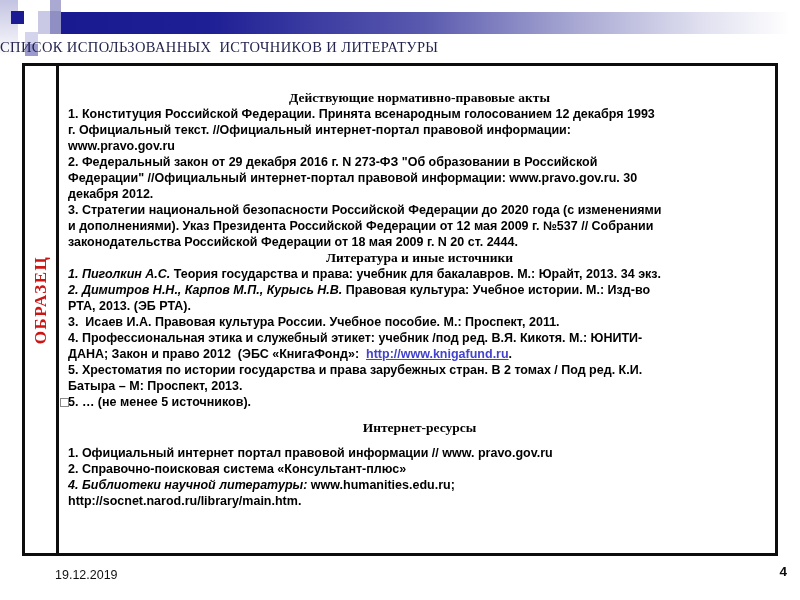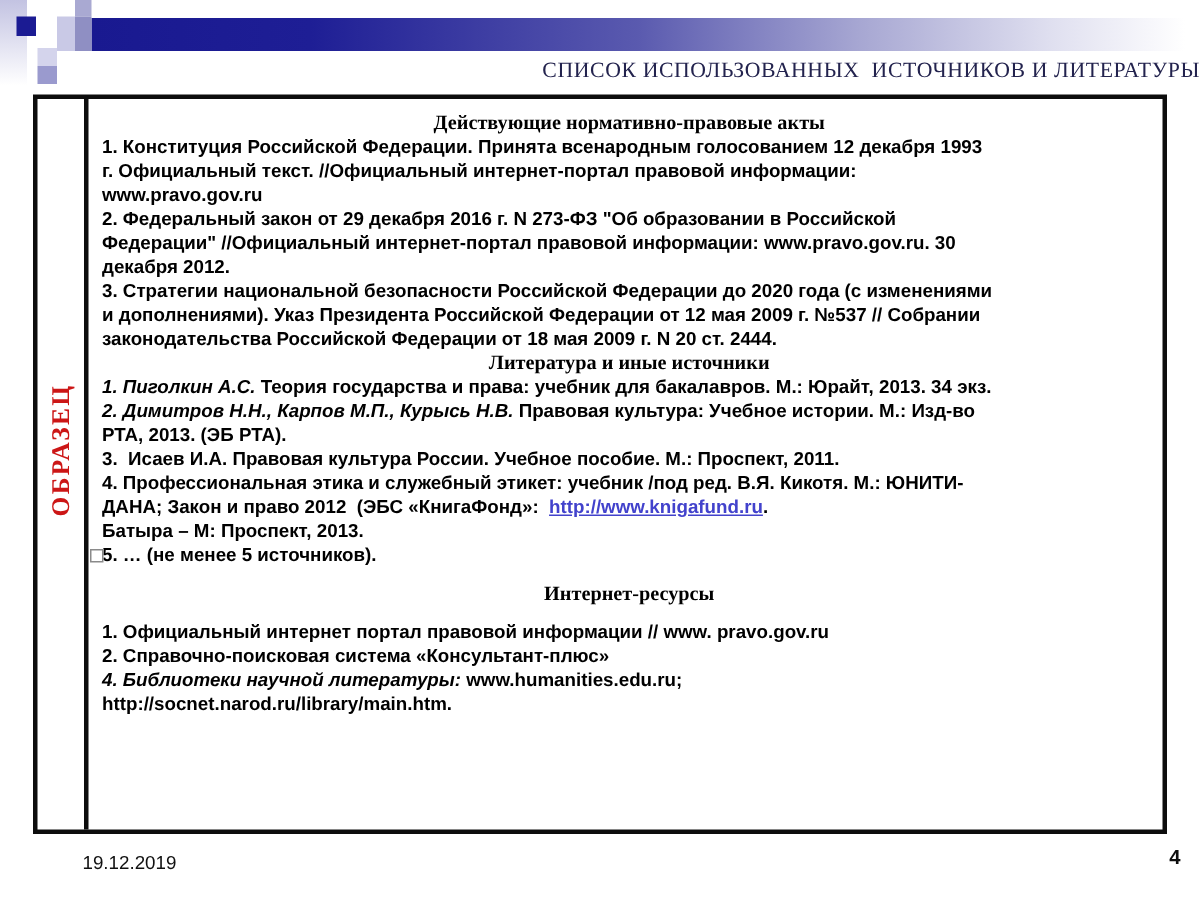--- a/index.html
+++ b/index.html
@@ -15,37 +15,37 @@
     background:linear-gradient(to right,#191990 0%,#1e1e95 20%,#5a5aaf 50%,#a6a6d2 70%,#e0e0f0 88%,#ffffff 100%);}
   .sq{position:absolute;}
   .sq-navy{left:11px;top:11px;width:13px;height:13px;background:#1b1b93;}
   .sq-a{left:50px;top:0;width:11px;height:11px;background:#a9a9d2;}
   .sq-b{left:38px;top:11px;width:12px;height:23px;background:#c9c9e6;}
   .sq-c{left:50px;top:11px;width:11px;height:23px;background:#8f8fc3;}
   .sq-d{left:25px;top:32px;width:13px;height:12px;background:#d4d4ec;}
   .sq-e{left:25px;top:44px;width:13px;height:12px;background:#9a9ace;}
   
   .slide-title{
-    position:absolute;left:0;top:39px;width:100%;text-align:right;
+    position:absolute;left:0;top:39px;width:100%;text-align:left;
     font-family:"Liberation Serif",serif;font-size:14.5px;color:#23234e;
     letter-spacing:.4px;white-space:pre;
   }
   
   .frame{
     position:absolute;left:22px;top:63px;width:756px;height:493px;
     border:3px solid #0d0d0d;box-sizing:border-box;display:flex;background:#fff;
   }
   .side-cell{width:31px;flex:none;border-right:3px solid #0d0d0d;position:relative;}
   .watermark{
     position:absolute;top:234px;left:50%;
     transform:translate(-50%,-50%) rotate(-90deg);
     font-family:"Liberation Serif",serif;font-weight:bold;font-size:17px;
     color:#cc1616;letter-spacing:1.5px;white-space:nowrap;
   }
-  .content-cell{flex:1;padding:8px 4px 0 9px;overflow:hidden;}
+  .content-cell{flex:1;padding:8px 4px 0 9px;overflow:hidden;margin-top:16px;}
   .section-heading{
     font-family:"Liberation Serif",serif;font-weight:bold;font-size:13.5px;
     color:#000;text-align:center;line-height:16px;white-space:pre;
   }
   .ref-line{
     font-size:12.5px;font-weight:bold;color:#000;line-height:16px;
     white-space:pre;position:relative;
   }
   .run-italic{font-style:italic;}
   .run-link{color:#4242cc;text-decoration:underline;cursor:pointer;}
@@ -93,20 +93,21 @@
           <div class="ref-line"><span>законодательства Российской Федерации от 18 мая 2009 г. N 20 ст. 2444.</span></div>
         </div>
         <div>
           <div class="section-heading">Литература и иные источники</div>
           <div class="ref-line"><span class="run-italic">1. Пиголкин А.С.</span><span> Теория государства и права: учебник для бакалавров. М.: Юрайт, 2013. 34 экз.</span></div>
           <div class="ref-line"><span class="run-italic">2. Димитров Н.Н., Карпов М.П., Курысь Н.В.</span><span> Правовая культура: Учебное истории. М.: Изд-во</span></div>
           <div class="ref-line"><span>РТА, 2013. (ЭБ РТА).</span></div>
           <div class="ref-line"><span>3.  Исаев И.А. Правовая культура России. Учебное пособие. М.: Проспект, 2011.</span></div>
           <div class="ref-line"><span>4. Профессиональная этика и служебный этикет: учебник /под ред. В.Я. Кикотя. М.: ЮНИТИ-</span></div>
           <div class="ref-line"><span>ДАНА; Закон и право 2012  (ЭБС «КнигаФонд»:  </span><span class="run-link">http://www.knigafund.ru</span><span>.</span></div>
+          <div class="ref-line"><span>5. Хрестоматия по истории государства и права зарубежных стран. В 2 томах / Под ред. К.И.</span></div>
           <div class="ref-line"><span>Батыра – М: Проспект, 2013.</span></div>
           <div class="ref-line"><span class="square-bullet"></span><span>5. … (не менее 5 источников).</span></div>
         </div>
         <div class="gap-top">
           <div class="section-heading gap-bottom">Интернет-ресурсы</div>
           <div class="ref-line"><span>1. Официальный интернет портал правовой информации // www. pravo.gov.ru</span></div>
           <div class="ref-line"><span>2. Справочно-поисковая система «Консультант-плюс»</span></div>
           <div class="ref-line"><span class="run-italic">4. Библиотеки научной литературы:</span><span> www.humanities.edu.ru;</span></div>
           <div class="ref-line"><span>http://socnet.narod.ru/library/main.htm.</span></div>
         </div>

